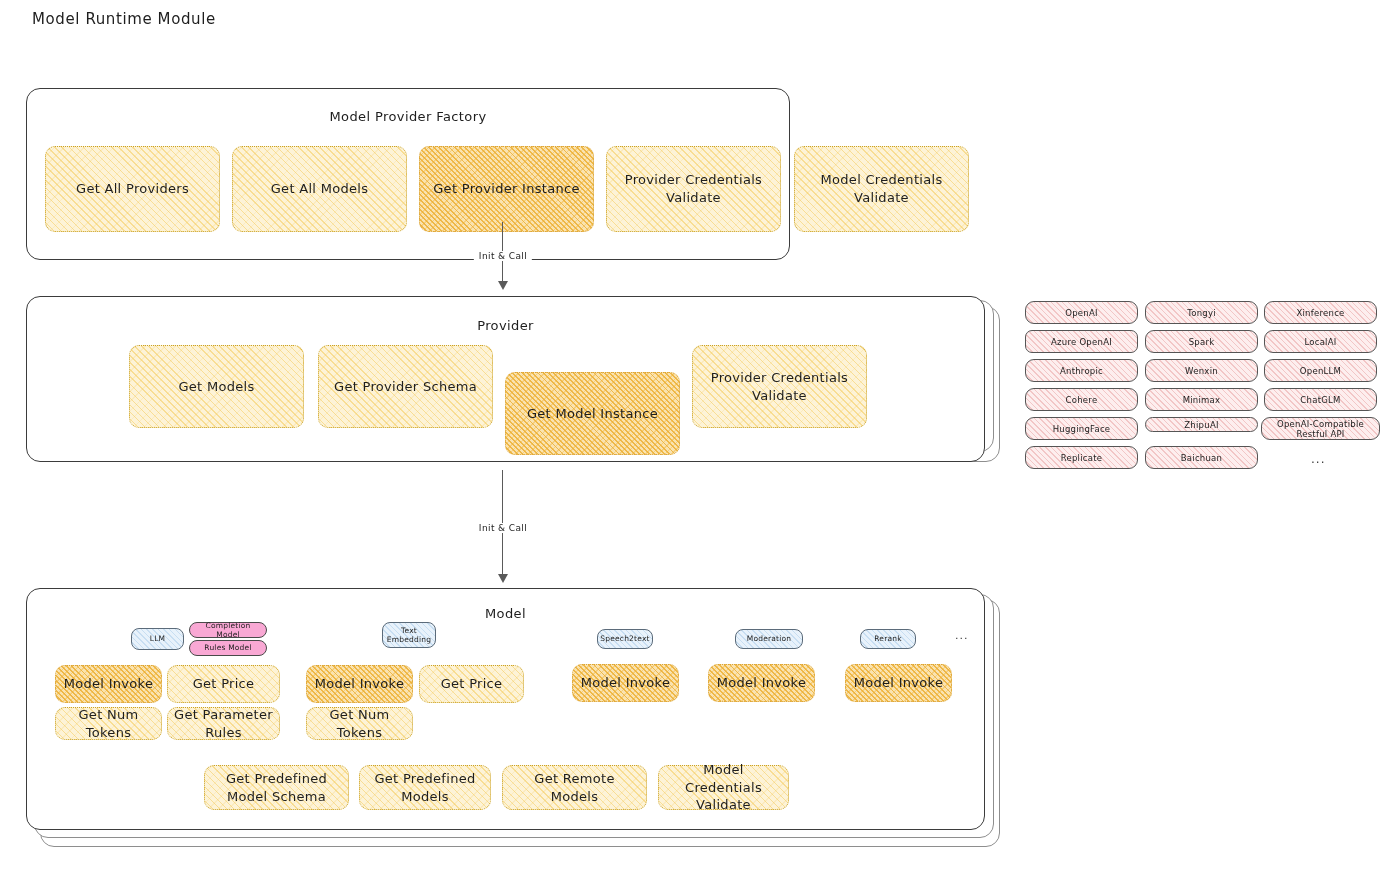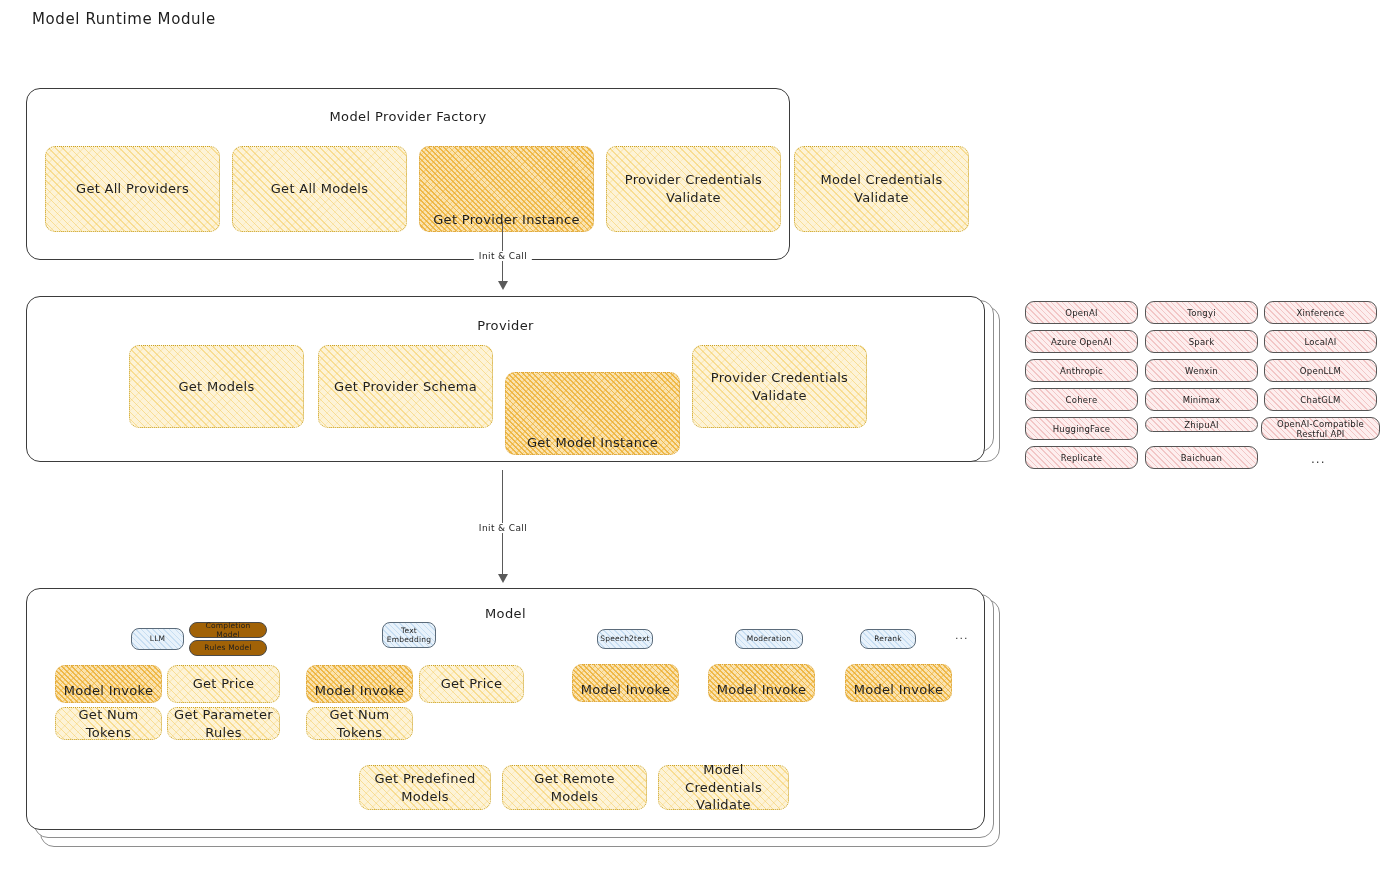--- a/index.html
+++ b/index.html
@@ -56,21 +56,20 @@
   .node.hl{
     border-color:#d8a33a;
     background-color:#fae3b0;
     background-image:
       repeating-linear-gradient(45deg,
         rgba(237,176,53,.85) 0px, rgba(237,176,53,.85) 1.4px,
         rgba(255,255,255,0) 1.4px, rgba(255,255,255,0) 3.6px),
       repeating-linear-gradient(-45deg,
         rgba(237,176,53,.42) 0px, rgba(237,176,53,.42) 1.2px,
         rgba(255,255,255,0) 1.2px, rgba(255,255,255,0) 4.6px);
-    align-items: flex-end;
   }
 
   
   .chip{
     position:absolute;box-sizing:border-box;
     border:1.3px solid #555;
     border-radius:9px;
     display:flex;align-items:center;justify-content:center;
     text-align:center;font-size:8.5px;color:#1e1e1e;letter-spacing:.25px;
     background-color:#fdeeee;
@@ -89,21 +88,21 @@
     text-align:center;font-size:7.5px;line-height:1.25;
     color:#1e1e1e;letter-spacing:.2px;
     background-color:#e8f2fb;
     background-image:
       repeating-linear-gradient(45deg,
         rgba(140,185,225,.35) 0px, rgba(140,185,225,.35) 1px,
         rgba(255,255,255,0) 1px, rgba(255,255,255,0) 4px);
     padding:0 3px;
   }
   .badge.plain{
-    background:#a16207;background-image:none;border-color:#4a4a4a;
+    background:#f9a8d4;background-image:none;border-color:#4a4a4a;
   }
 
   
   .arrow-line{
     position:absolute;width:1.4px;background:#5a5a5a;
   }
   .arrow-head{
     position:absolute;width:0;height:0;
     border-left:5px solid transparent;border-right:5px solid transparent;
     border-top:9px solid #5a5a5a;
@@ -166,21 +165,21 @@
     <div class="node" style="left:665px;top:48px;width:175px;height:83px;">
       <span>Provider Credentials Validate</span>
     </div>
   </div>
 
   <div>
 
     <div class="chip" style="left:1025px;top:301px;width:113px;height:23px;">
         <span>OpenAI</span>
       </div>
-    <div class="chip" style="left:1025px;top:330px;width:113px;height:23px;">
+    <div class="chip" style="left:1025px;top:330px;width:113px;height:23px;border-radius:7px;">
         <span>Azure OpenAI</span>
       </div>
     <div class="chip" style="left:1025px;top:359px;width:113px;height:23px;">
         <span>Anthropic</span>
       </div>
     <div class="chip" style="left:1025px;top:388px;width:113px;height:23px;">
         <span>Cohere</span>
       </div>
     <div class="chip" style="left:1025px;top:417px;width:113px;height:23px;">
         <span>HuggingFace</span>
@@ -288,20 +287,23 @@
 
     <div class="badge" style="left:833px;top:40px;width:56px;height:20px;">
       <span>Rerank</span>
     </div>
     <div class="node hl" style="left:818px;top:75px;width:107px;height:38px;">
       <span>Model Invoke</span>
     </div>
 
     <div class="ellipsis" style="left:928px;top:40px;font-size:11px;">...</div>
 
+    <div class="node" style="left:177px;top:176px;width:145px;height:45px;">
+      <span>Get Predefined Model Schema</span>
+    </div>
     <div class="node" style="left:332px;top:176px;width:132px;height:45px;">
       <span>Get Predefined Models</span>
     </div>
     <div class="node" style="left:475px;top:176px;width:145px;height:45px;">
       <span>Get Remote Models</span>
     </div>
     <div class="node" style="left:631px;top:176px;width:131px;height:45px;">
       <span>Model Credentials Validate</span>
     </div>
   </div>

